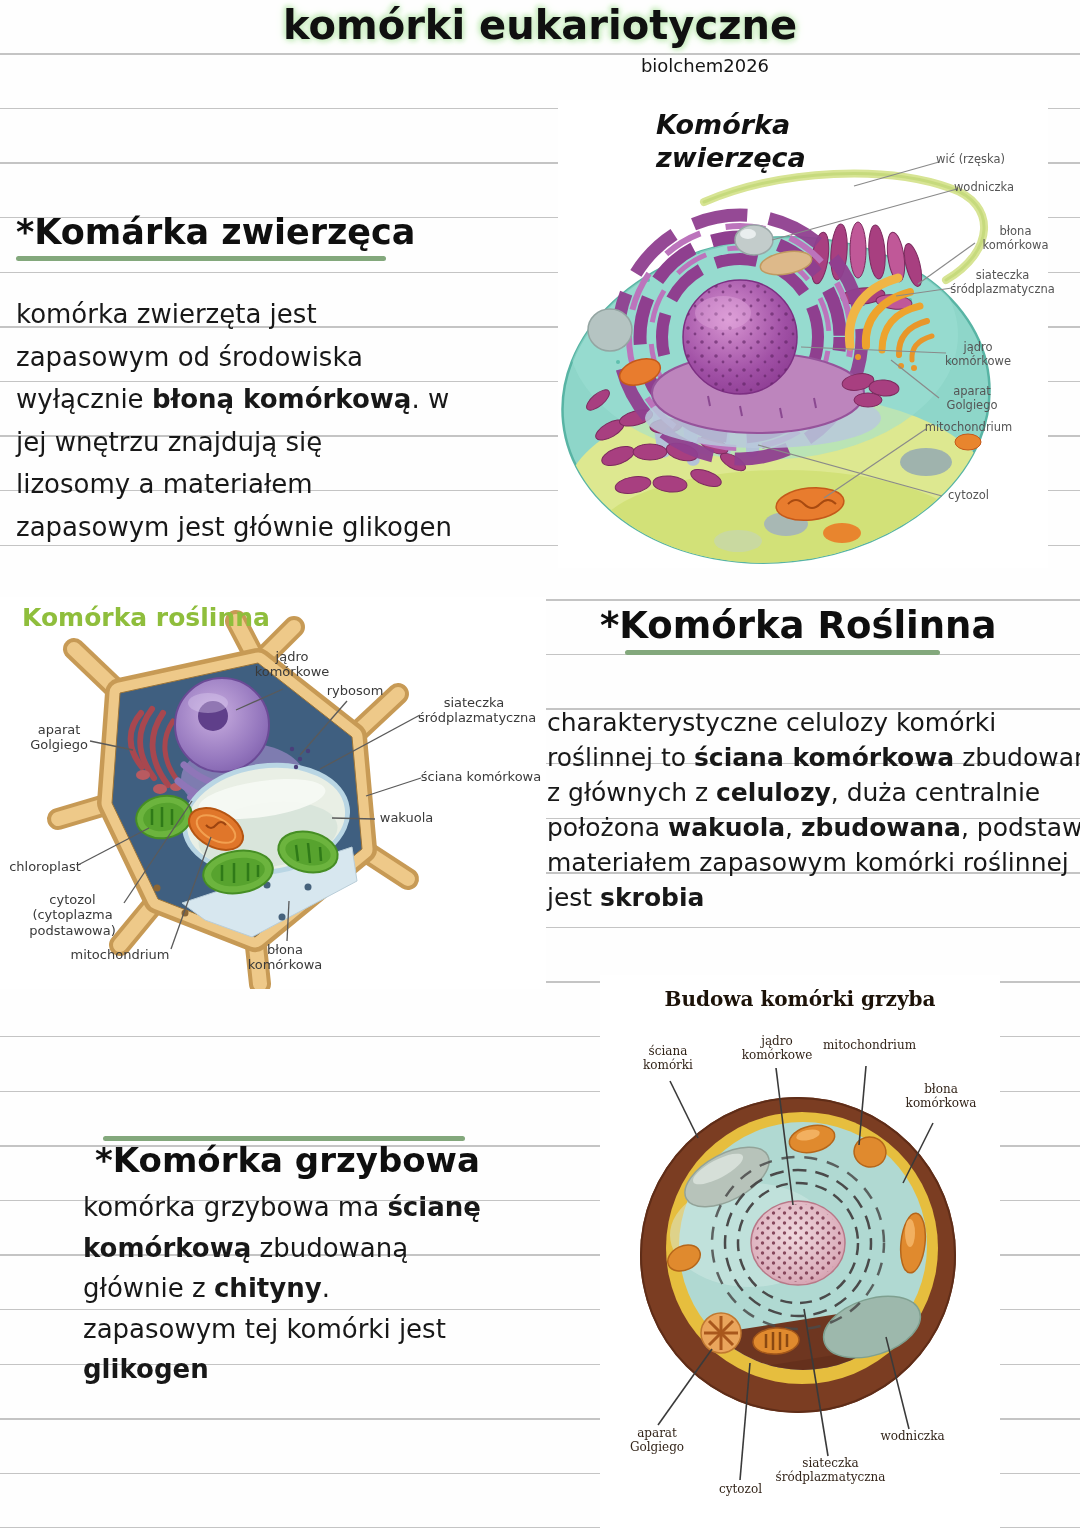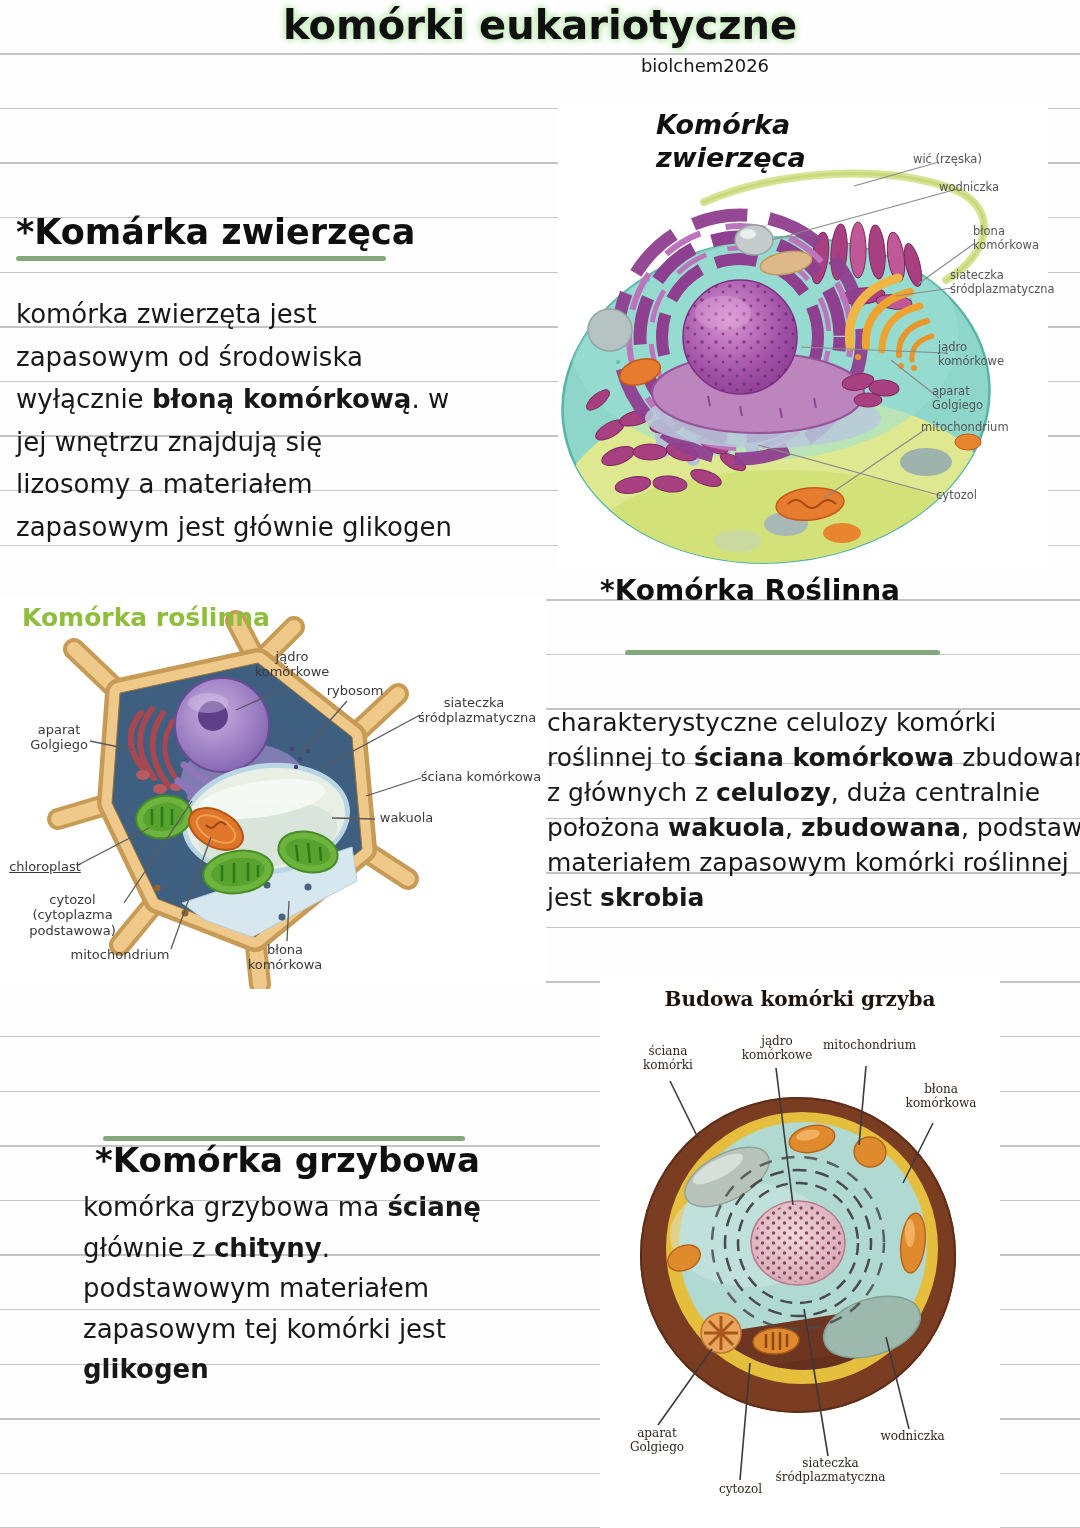--- a/index.html
+++ b/index.html
@@ -9,21 +9,21 @@
   .title{position:absolute;left:0;right:0;top:2px;text-align:center;font-size:40px;font-weight:bold;color:#101010;
          text-shadow:0 0 3px #cdeec6,0 0 7px #cdeec6,2px 2px 4px #d5f1cd,-2px -2px 4px #d5f1cd,0 0 12px #ddf4d4;}
   .byline{position:absolute;left:600px;top:55px;width:210px;text-align:center;font-size:18px;color:#161616;}
   .h{position:absolute;font-weight:bold;font-size:35px;color:#0f0f0f;white-space:nowrap;}
   .uline{position:absolute;height:5px;background:#83a87c;border-radius:3px;}
   .para{position:absolute;color:#181818;font-size:26px;}
   .para .tline{line-height:var(--lh);white-space:nowrap;}
   .para .b{font-weight:bold;}
   .imgblock{position:absolute;background:#ffffff;}
   .imgblock svg{position:absolute;left:0;top:0;}
-  .lbl{position:absolute;text-align:left;color:#555;font-size:11.5px;line-height:1.22;}
+  .lbl{position:absolute;text-align:center;color:#555;font-size:11.5px;line-height:1.22;}
   .plbl{position:absolute;text-align:center;color:#3a3a3a;font-size:13px;line-height:1.18;}
   .flbl{position:absolute;text-align:center;color:#33251a;font-size:12px;line-height:1.15;font-family:"DejaVu Serif",serif;}
   .adtitle{position:absolute;left:98px;top:8px;width:175px;font-size:27px;line-height:33px;font-weight:bold;font-style:italic;color:#111;}
   .pdtitle{position:absolute;left:22px;top:6px;font-size:25px;font-weight:bold;color:#8fbe3c;}
   .fdtitle{position:absolute;left:0;width:400px;top:12px;text-align:center;font-size:20px;font-weight:bold;color:#1c1208;font-family:"DejaVu Serif",serif;}
 </style>
 </head>
 <body>
 
 <div class="page">
@@ -294,43 +294,43 @@
         <line x1="287" y1="344" x2="289" y2="304"></line>
       </g>
     </svg>
     <div class="pdtitle">Komórka roślinna</div>
     <div class="plbl" style="left:237px;top:52px;width:110px;">jądro komórkowe</div>
     <div class="plbl" style="left:315px;top:86px;width:80px;">rybosom</div>
     <div class="plbl" style="left:418px;top:98px;width:112px;">siateczka śródplazmatyczna</div>
     <div class="plbl" style="left:420px;top:172px;width:122px;">ściana komórkowa</div>
     <div class="plbl" style="left:374px;top:213px;width:65px;">wakuola</div>
     <div class="plbl" style="left:25px;top:125px;width:68px;">aparat Golgiego</div>
-    <div class="plbl" style="left:5px;top:262px;width:80px;text-decoration:underline;">chloroplast</div>
+    <div class="plbl" style="left:5px;top:262px;width:80px;">chloroplast</div>
     <div class="plbl" style="left:15px;top:295px;width:115px;">cytozol (cytoplazma podstawowa)</div>
     <div class="plbl" style="left:65px;top:350px;width:110px;">mitochondrium</div>
     <div class="plbl" style="left:235px;top:345px;width:100px;">błona komórkowa</div>
   </div>
 
-  <div class="h" style="left:600px;top:574px;width:370px;text-align:left;font-size:28px;">*Komórka Roślinna</div>
+  <div class="h" style="left:600px;top:604px;width:370px;text-align:right;font-size:37px;">*Komórka Roślinna</div>
   <div class="uline" style="left:625px;top:650px;width:315px;"></div>
   <div class="para" style="left:547px;top:705px;width:525px;--lh:35px;font-size:25px;">
       <div class="tline"><span>charakterystyczne celulozy komórki</span></div>
       <div class="tline"><span>roślinnej to </span><span class="b">ściana komórkowa</span><span> zbudowana</span></div>
       <div class="tline"><span>z głównych z </span><span class="b">celulozy</span><span>, duża centralnie</span></div>
       <div class="tline"><span>położona </span><span class="b">wakuola</span><span>, </span><span class="b">zbudowana</span><span>, podstawowa</span></div>
       <div class="tline"><span>materiałem zapasowym komórki roślinnej</span></div>
       <div class="tline"><span>jest </span><span class="b">skrobia</span></div>
     </div>
 
   <div class="h" style="left:95px;top:1092px;width:380px;text-align:center;font-size:34px;margin-top:48px;">*Komórka grzybowa</div>
   <div class="uline" style="left:103px;top:1136px;width:362px;"></div>
   <div class="para" style="left:83px;top:1187px;width:460px;--lh:40.5px;">
       <div class="tline"><span>komórka grzybowa ma </span><span class="b">ścianę</span></div>
+      <div class="tline"><span class="b">komórkową</span><span> zbudowaną</span></div>
       <div class="tline"><span>głównie z </span><span class="b">chityny</span><span>.</span></div>
-      <div class="tline"><span>podstawowym materiałem</span></div>
       <div class="tline"><span>zapasowym tej komórki jest</span></div>
       <div class="tline"><span class="b">glikogen</span></div>
     </div>
 
   <div class="imgblock" style="left:600px;top:975px;width:400px;height:553px;">
     <svg width="400" height="553" viewBox="0 0 400 553">
       <defs>
         <radialGradient id="fnuc" cx="45%" cy="40%" r="70%">
           <stop offset="0%" stop-color="#f0d8de"></stop>
             <stop offset="75%" stop-color="#dcafbc"></stop>

